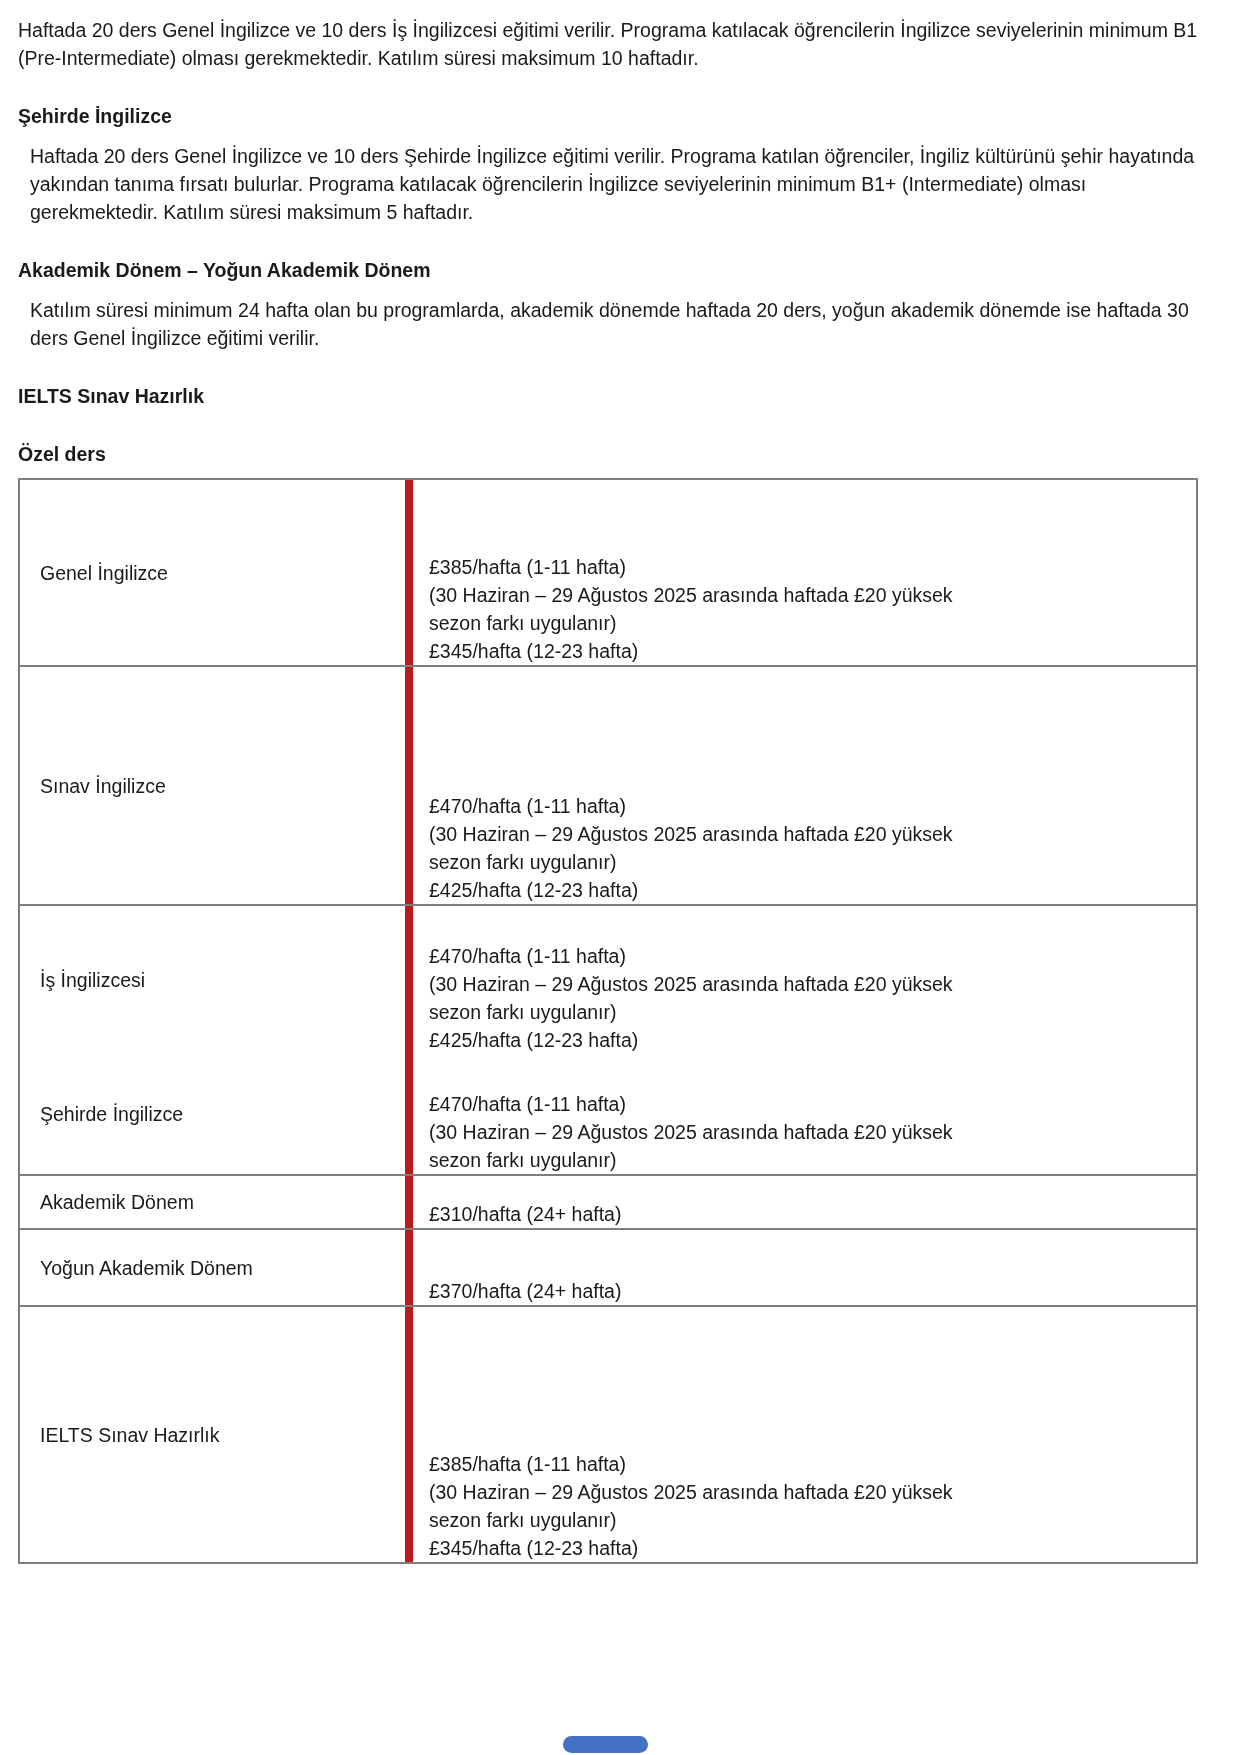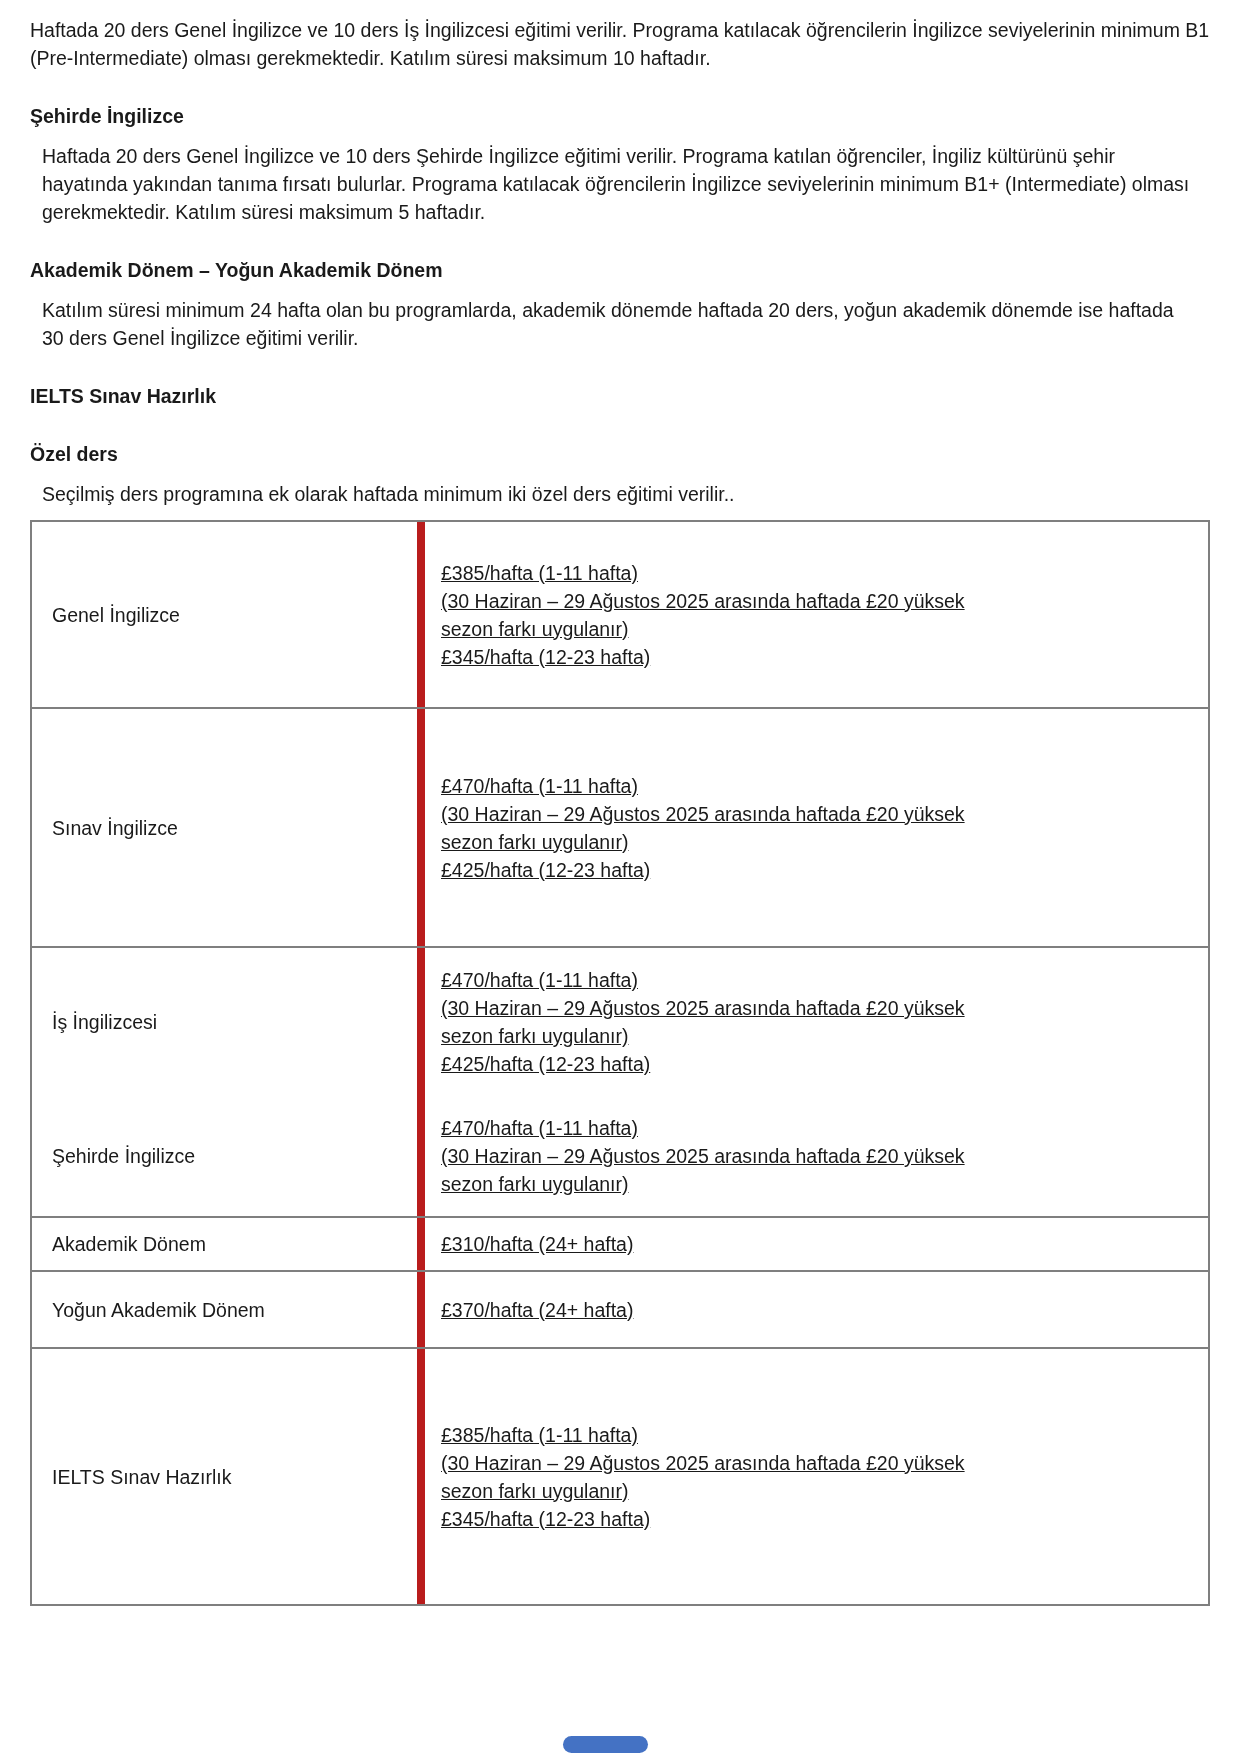--- a/index.html
+++ b/index.html
@@ -1,40 +1,39 @@
 <!DOCTYPE html>
 <html><head>
 <meta charset="utf-8">
 <style>
   html,body { margin:0; padding:0; background:#ffffff; }
   body {
     width:1241px; height:1755px; position:relative; overflow:hidden;
     font-family:"Liberation Sans", sans-serif;
     font-size:19.5px; line-height:28px; color:#1a1a1a;
   }
-  .content { padding:2px 30px 0 30px; }
+  .content { padding:2px 30px 0 18px; }
   .intro { margin:14px 0 0 0; }
   .sec-heading { font-weight:bold; font-size:19.5px; line-height:28px; margin:30px 0 0 0; }
   .sec-body { margin:12px; }
 
   .price-table {
     margin-top:10px; width:1180px; box-sizing:border-box;
     border:2px solid #7f7f7f;
   }
   .trow { border-bottom:2px solid #7f7f7f; }
   .trow:last-child { border-bottom:none; }
   .entry { display:flex; }
   .label-cell {
     flex:0 0 393px; box-sizing:border-box; border-right:8px solid #b91c1c;
     display:flex; align-items:center; padding-left:20px;
   }
   .price-cell {
-    flex:1 1 auto; display:flex; flex-direction:column; justify-content:center;
+    flex:1 1 auto; display:flex; flex-direction:column; justify-content:flex-end;
     padding-left:16px;
-    text-decoration:underline;
   }
   .price-cell .price-lines { width:565px; }
   .r1 .entry { height:185px; }
   .r2 .entry { height:237px; }
   .r3 .entry-a { height:148px; }
   .r3 .entry-b { height:120px; }
   .r4 .entry { height:52px; }
   .r5 .entry { height:75px; }
   .r6 .entry { height:255px; }
 
@@ -52,21 +51,20 @@
 
   <h3 class="sec-heading">Şehirde İngilizce</h3>
   <p class="sec-body">Haftada 20 ders Genel İngilizce ve 10 ders Şehirde İngilizce eğitimi verilir. Programa katılan öğrenciler, İngiliz kültürünü şehir hayatında yakından tanıma fırsatı bulurlar. Programa katılacak öğrencilerin İngilizce seviyelerinin minimum B1+ (Intermediate) olması gerekmektedir.  Katılım süresi maksimum 5 haftadır.</p>
 
   <h3 class="sec-heading">Akademik Dönem – Yoğun Akademik Dönem</h3>
   <p class="sec-body">Katılım süresi minimum 24 hafta olan bu programlarda, akademik dönemde haftada 20 ders, yoğun akademik dönemde ise haftada 30 ders Genel İngilizce eğitimi verilir.</p>
 
   <h3 class="sec-heading">IELTS Sınav Hazırlık</h3>
 
   <h3 class="sec-heading">Özel ders</h3>
-  <p class="sec-body">Seçilmiş ders programına ek olarak haftada minimum iki özel ders eğitimi verilir..</p>
 
   <div class="price-table">
 
     <div class="trow r1">
       <div class="entry">
         <div class="label-cell">
           <span>Genel İngilizce</span>
         </div>
         <div class="price-cell">
           <div class="price-lines">

